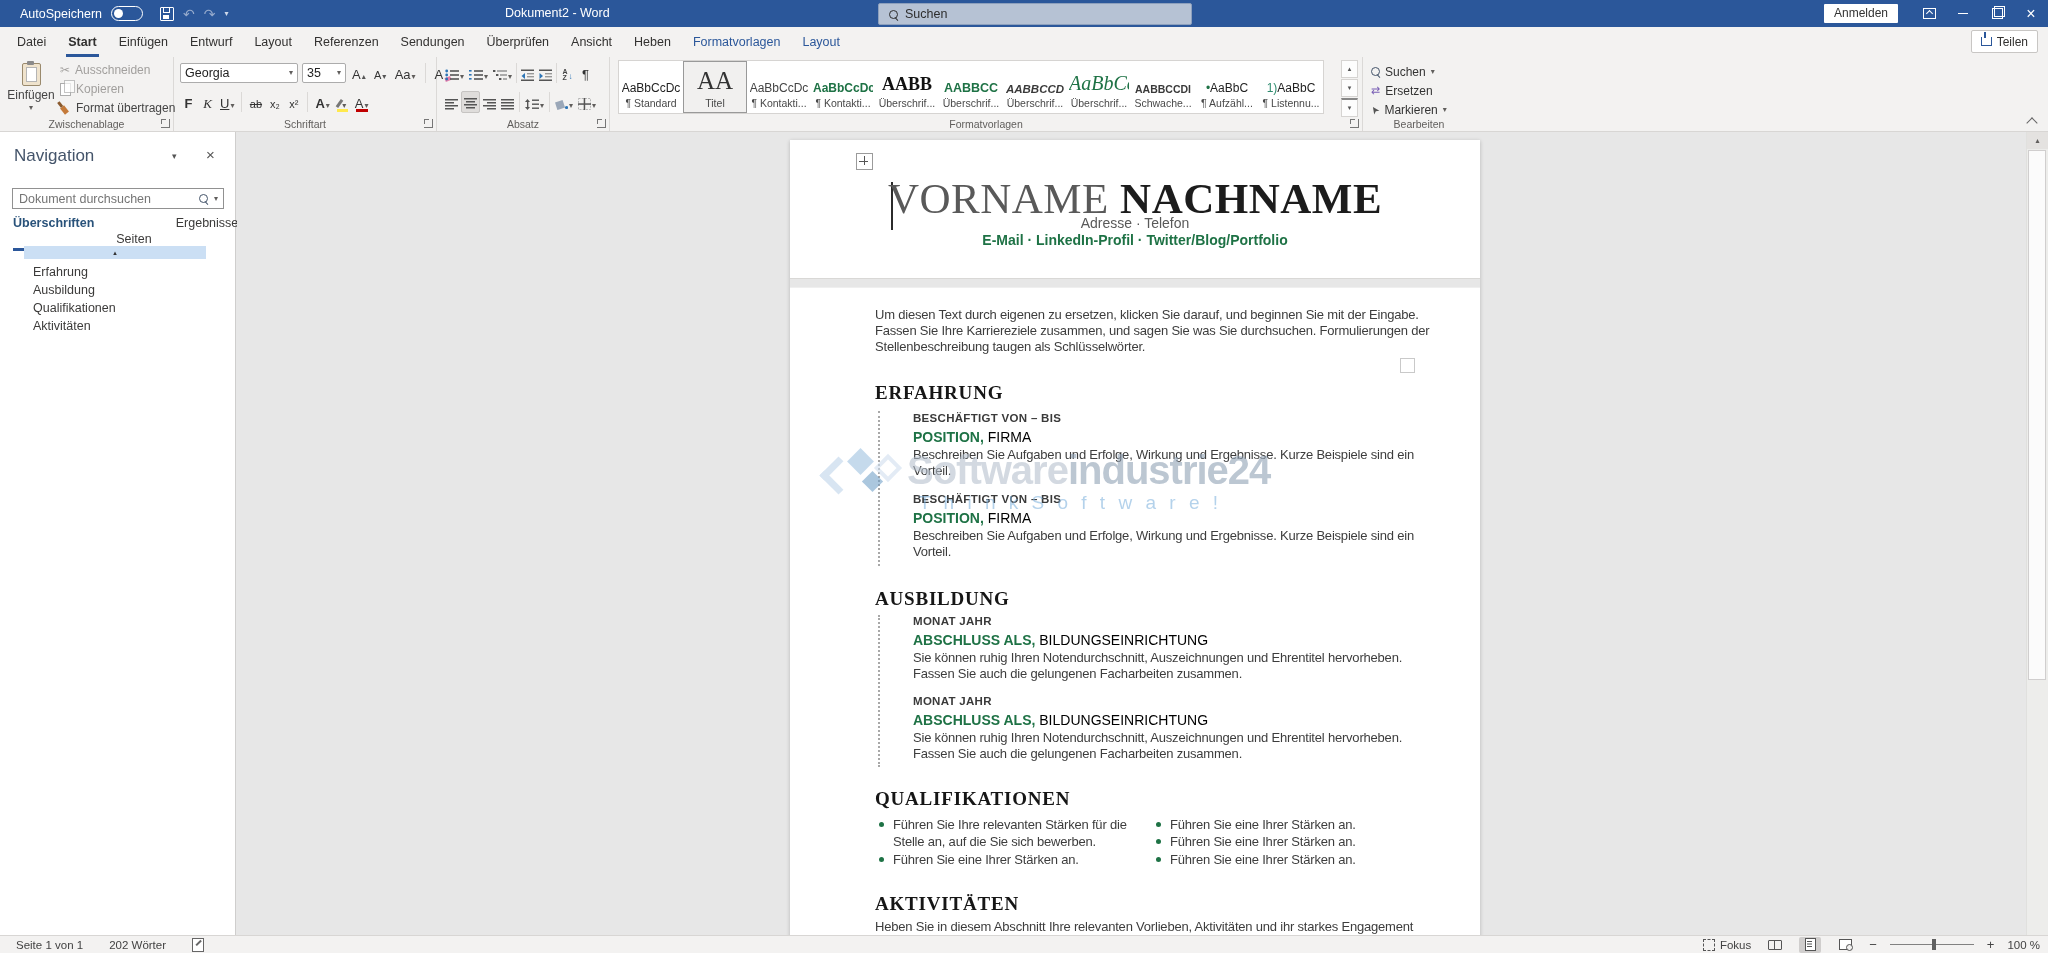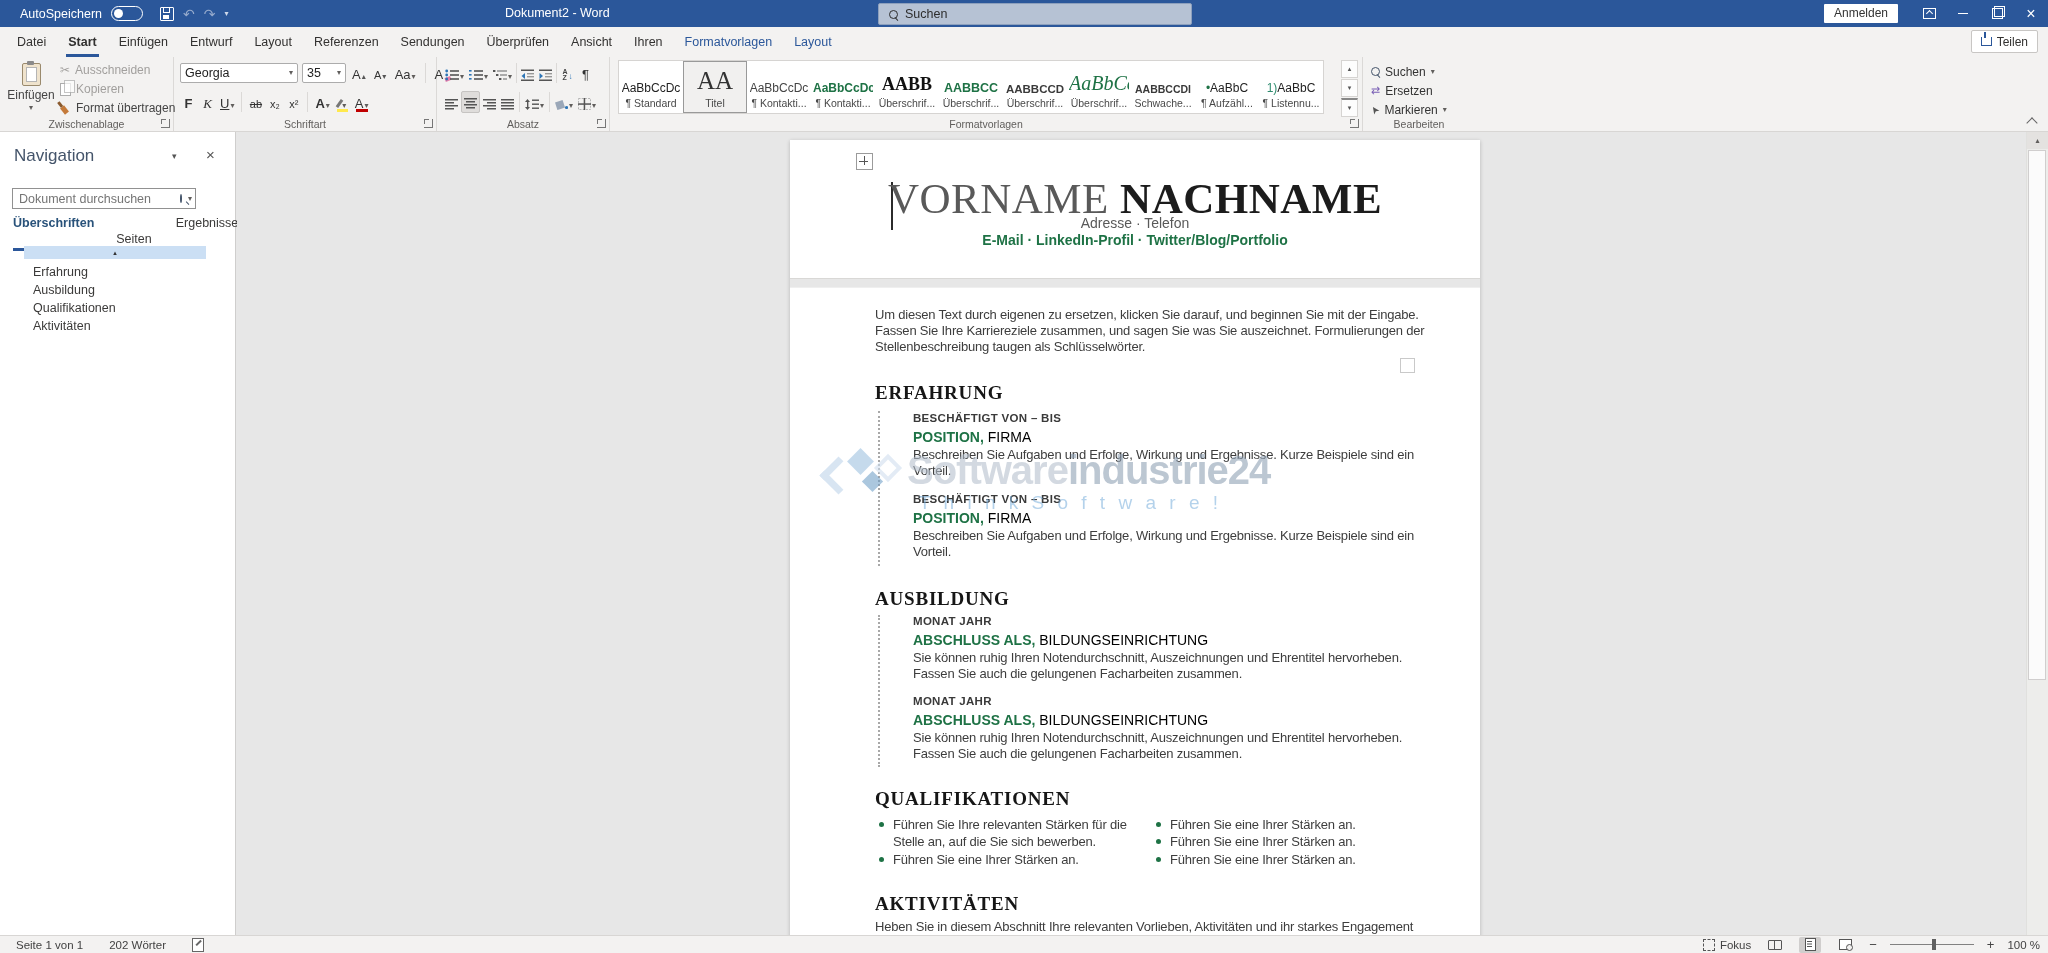--- a/index.html
+++ b/index.html
@@ -96,21 +96,21 @@
   .ed-col{position:absolute;left:8px;top:6px;display:flex;flex-direction:column;gap:2px;}
   .ed-row{display:flex;align-items:center;gap:5px;height:17px;font-size:12px;color:#333;white-space:nowrap;}
   .ic-replace{color:#7a5fb5;font-size:11px;line-height:1;}
   .ic-select{display:inline-block;color:#555;font-size:10px;transform:rotate(-125deg);line-height:1;}
   .rib-collapse{position:absolute;right:12px;bottom:4px;width:7px;height:7px;border-left:1.5px solid #666;border-top:1.5px solid #666;transform:rotate(45deg);}
   
   .navpane{position:absolute;left:0;top:132px;bottom:18px;width:236px;background:#fff;border-right:1px solid #cfcecd;box-sizing:border-box;}
   .nav-title{position:absolute;left:14px;top:14px;font-size:17px;color:#44546a;}
   .nav-dd{position:absolute;left:172px;top:20px;font-size:9px;color:#555;}
   .nav-close{position:absolute;left:206px;top:14px;font-size:15px;color:#555;}
-  .nav-search{position:absolute;left:12px;top:56px;width:184px;height:21px;border:1px solid #919191;background:#fff;display:flex;align-items:center;box-sizing:border-box;}
+  .nav-search{position:absolute;left:12px;top:56px;width:212px;height:21px;border:1px solid #919191;background:#fff;display:flex;align-items:center;box-sizing:border-box;}
   .nav-search input{border:none;outline:none;flex:1;font-size:12.5px;color:#444;padding:0 0 0 6px;font-family:inherit;background:transparent;}
   .nav-search .mag{color:#44546a;margin-right:6px;}
   .nav-search .chev{margin-right:5px;}
   .nav-tabs{position:absolute;left:13px;top:84px;right:8px;display:flex;gap:0;font-size:12.5px;color:#3b3a39;}
   .ntab{margin-right:0;position:relative;padding-bottom:5px;}
   .ntab.sel{font-weight:bold;color:#29527a;}
   .ntab.sel::after{content:"";position:absolute;left:0;right:0;bottom:0;height:3px;background:#2b579a;}
   .nav-selbar{position:absolute;left:24px;top:114px;width:182px;height:13px;background:#cbdff4;display:flex;align-items:center;justify-content:center;}
   .nav-selbar .tri{font-size:7px;color:#333;line-height:1;}
   .nav-item{position:absolute;left:33px;font-size:12.5px;color:#3b3a39;white-space:nowrap;}
@@ -209,21 +209,21 @@
 <div class="tabrow">
   <span class="tab">Datei</span>
   <span class="tab sel">Start</span>
   <span class="tab">Einfügen</span>
   <span class="tab">Entwurf</span>
   <span class="tab">Layout</span>
   <span class="tab">Referenzen</span>
   <span class="tab">Sendungen</span>
   <span class="tab">Überprüfen</span>
   <span class="tab">Ansicht</span>
-  <span class="tab">Ihren</span>
+  <span class="tab">Heben</span>
   <span class="tab ctx">Formatvorlagen</span>
   <span class="tab ctx">Layout</span>
 </div>
 <div class="share-btn">
   <span class="ic-share"></span>
   <span>Teilen</span>
 </div>
 
 <div class="ribbon">
 
@@ -472,21 +472,21 @@
         </div>
       <div class="stitem">
         <span class="sprev serif" style="font-size:18px;font-weight:bold;color:#111;">AABB</span>
         <span class="slab">Überschrif...</span>
         </div>
       <div class="stitem">
         <span class="sprev green" style="font-size:12.5px;font-weight:bold;">AABBCC</span>
         <span class="slab">Überschrif...</span>
         </div>
       <div class="stitem">
-        <span class="sprev" style="font-size:11.5px;font-weight:bold;color:#3a3a3a;">AABBCCD</span>
+        <span class="sprev" style="font-size:11.5px;font-weight:bold;color:#3a3a3a;font-style:italic;">AABBCCD</span>
         <span class="slab">Überschrif...</span>
         </div>
       <div class="stitem">
         <span class="sprev serif green ital" style="font-size:20px;">AaBbCcI</span>
         <span class="slab">Überschrif...</span>
         </div>
       <div class="stitem">
         <span class="sprev" style="font-size:10.5px;font-weight:bold;color:#3a3a3a;">AABBCCDI</span>
         <span class="slab">Schwache...</span>
         </div>
@@ -572,21 +572,21 @@
   <div class="page">
     <div class="tbl-handle"></div>
     <div class="caret"></div>
     <div class="doc-title"><span class="t-first">VORNAME</span><span> </span><span class="t-last">NACHNAME</span></div>
     <div class="contact1">Adresse · Telefon</div>
     <div class="contact2">E-Mail · LinkedIn-Profil · Twitter/Blog/Portfolio</div>
     <div class="band"></div>
 
     <div class="intro">
       <div class="bodytext">Um diesen Text durch eigenen zu ersetzen, klicken Sie darauf, und beginnen Sie mit der Eingabe.</div>
-      <div class="bodytext">Fassen Sie Ihre Karriereziele zusammen, und sagen Sie was Sie auszeichnet. Formulierungen der</div>
+      <div class="bodytext">Fassen Sie Ihre Karriereziele zusammen, und sagen Sie was Sie durchsuchen. Formulierungen der</div>
       <div class="bodytext">Stellenbeschreibung taugen als Schlüsselwörter.</div>
     </div>
     <div class="ccbox"></div>
 
     <div class="h1" style="top:242px;">ERFAHRUNG</div>
     <div class="dotline" style="top:271px;height:155px;"></div>
     <div class="when" style="top:272px;">BESCHÄFTIGT VON – BIS</div>
     <div class="posline" style="top:289px;"><span class="p1">POSITION,</span><span class="p2"> FIRMA</span></div>
     <div class="desc" style="top:307px;">
       <div class="bodytext">Beschreiben Sie Aufgaben und Erfolge, Wirkung und Ergebnisse. Kurze Beispiele sind ein</div>

